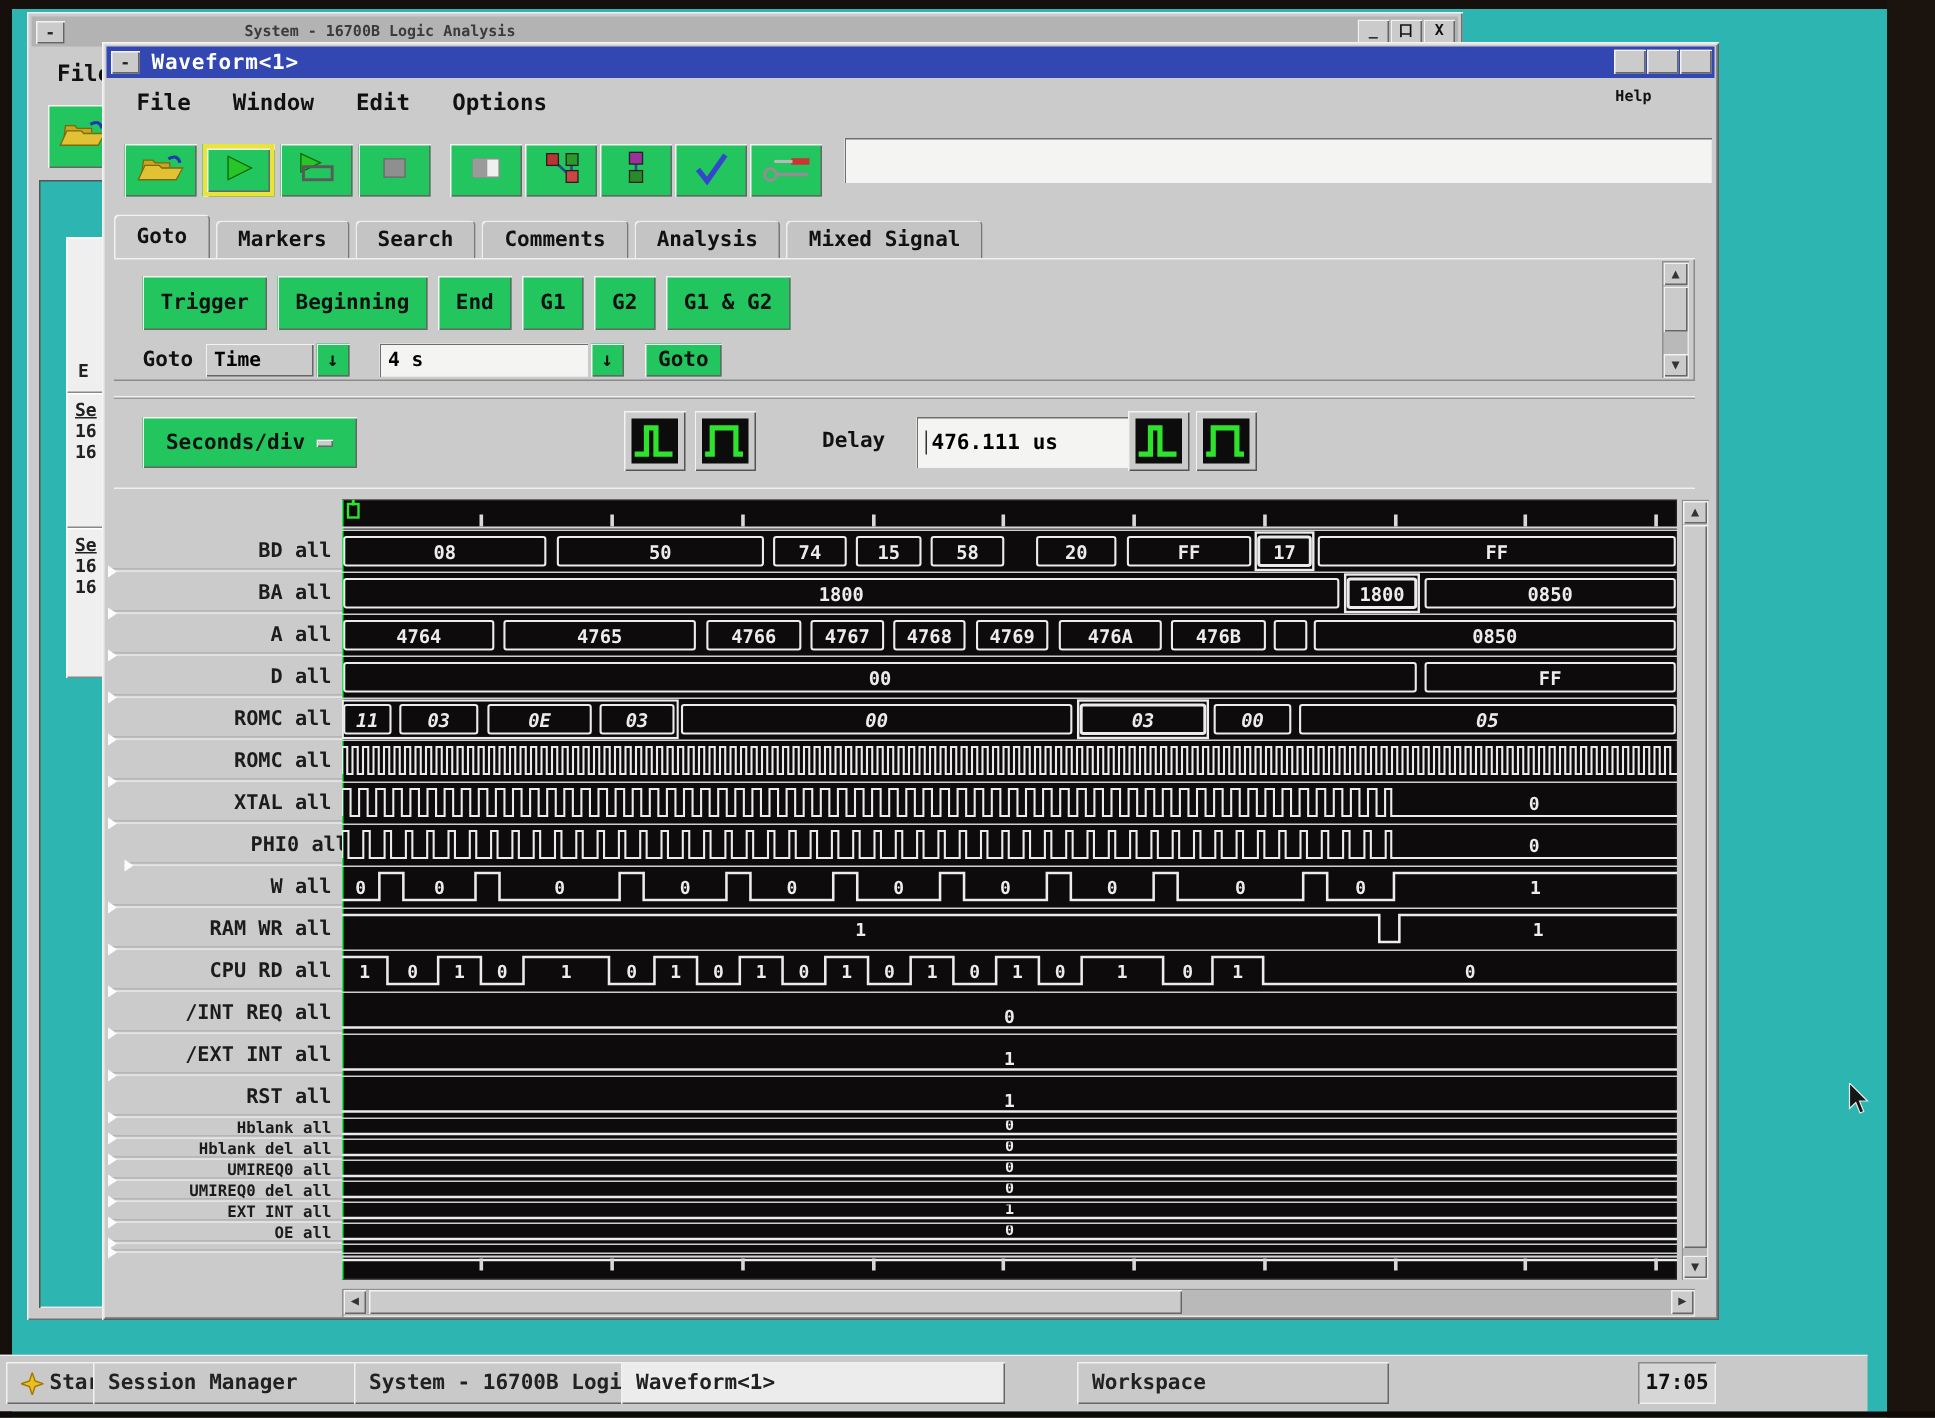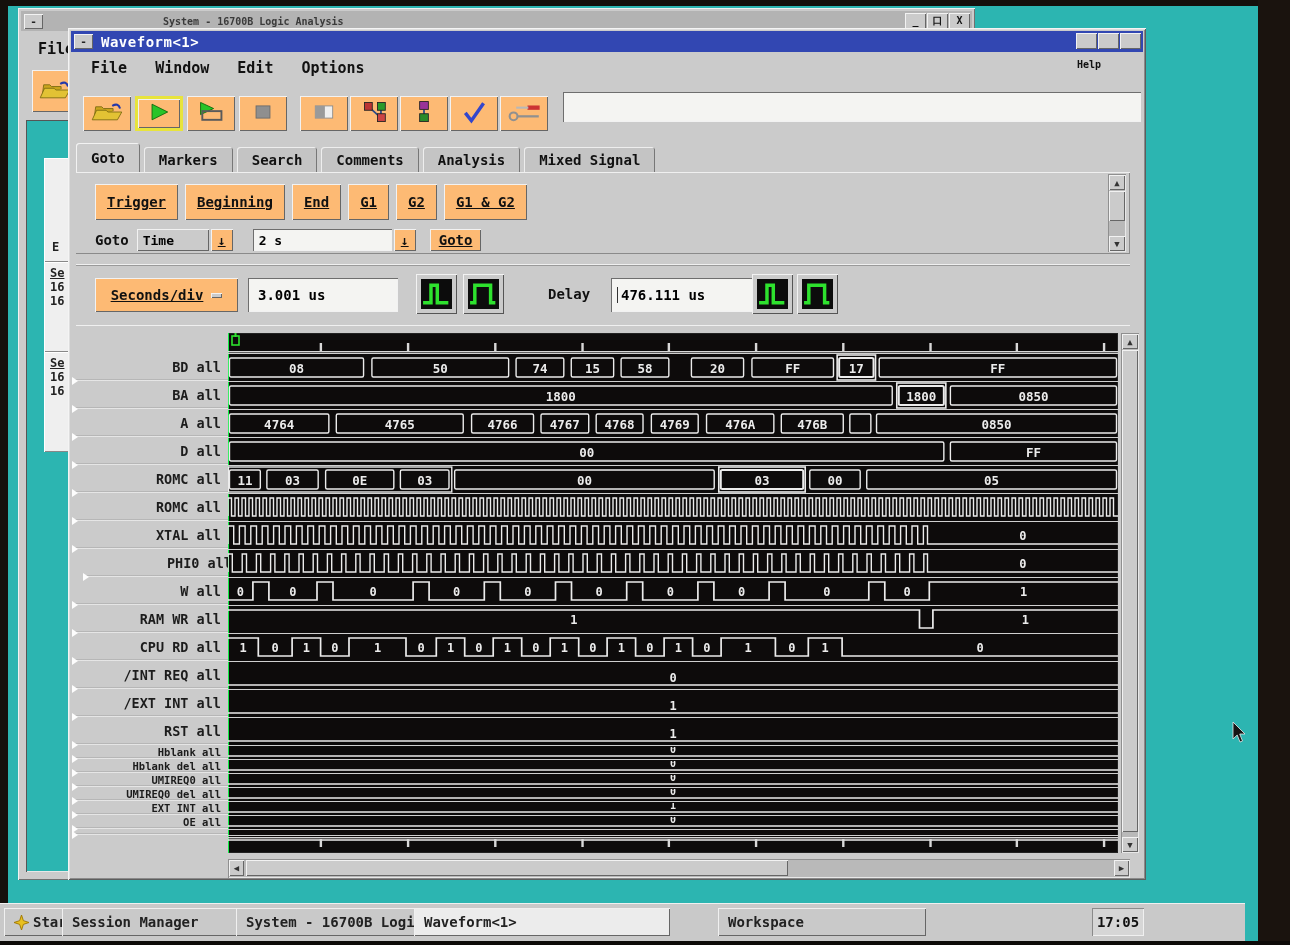--- a/index.html
+++ b/index.html
@@ -1,22 +1,22 @@
 <!DOCTYPE html>
 <html><head>
 <meta charset="utf-8">
 <style>
   html,body{margin:0;padding:0;background:#15100c;}
   #stage{position:relative;width:1290px;height:945px;background:#15100c;overflow:hidden;
          font-family:"DejaVu Sans Mono","Liberation Mono",monospace;}
   .abs{position:absolute;}
   .sunken{background:#f4f4f2;box-shadow:inset 1px 1px 0 #6e6e6e,inset -1px -1px 0 #f2f2f2;}
-  .btn{background:#fdba74;box-shadow:inset 1px 1px 0 #f2f2f2,inset -1px -1px 0 #666;
+  .btn{background:#22c55e;box-shadow:inset 1px 1px 0 #f2f2f2,inset -1px -1px 0 #666;
        display:flex;align-items:center;justify-content:center;color:#111;
-       font-weight:700;font-size:14px;cursor:default;white-space:nowrap;text-decoration:underline;}
+       font-weight:700;font-size:14px;cursor:default;white-space:nowrap;}
   
   #desktop{left:8px;top:6px;width:1250px;height:939px;background:#2cb5b1;}
   #backwin{left:18px;top:8px;width:957px;height:872px;background:#cbcbcb;
            box-shadow:inset 1px 1px 0 #f2f2f2,inset -1px -1px 0 #707070;}
   #backwin .tbar{position:absolute;left:3px;top:3px;right:3px;height:20px;background:#b3b3b3;
            display:flex;align-items:center;}
   #backwin .tbar .title{color:#3b3b3b;font-weight:700;font-size:10px;margin-left:120px;white-space:nowrap;}
   .wmenu-box{width:19px;height:15px;margin-left:3px;background:#cbcbcb;
              box-shadow:inset 1px 1px 0 #f2f2f2,inset -1px -1px 0 #666;
              display:flex;align-items:center;justify-content:center;font-size:11px;font-weight:700;color:#222;}
@@ -242,36 +242,35 @@
           <div class="btn">Beginning</div>
           <div class="btn">End</div>
           <div class="btn">G1</div>
           <div class="btn">G2</div>
           <div class="btn">G1 &amp; G2</div>
         </div>
       <div id="goto-row">
         <span id="goto-label">Goto</span>
         <div id="goto-combo">Time</div>
         <div class="dn-btn btn">↓</div>
-        <div id="goto-field" class="sunken">2 s</div>
+        <div id="goto-field" class="sunken">4 s</div>
         <div class="dn-btn btn">↓</div>
         <div id="goto-go" class="btn">Goto</div>
       </div>
       <div id="panel-scroll" class="sb">
         <div class="sb-arrow" style="left:1px;top:1px;width:16px;height:15px;">▲</div>
         <div class="sb-thumb" style="left:1px;top:17px;width:16px;height:30px;"></div>
         <div class="sb-arrow" style="left:1px;bottom:1px;width:16px;height:15px;">▼</div>
       </div>
     </div>
     <div id="ctl-row">
       <div id="sdiv-btn" class="btn">
         <span>Seconds/div</span>
           <span class="optdash"></span>
       </div>
-      <div id="sdiv-field" class="sunken">3.001 us</div>
       <div id="delay-label">Delay</div>
       <div id="delay-field" class="sunken">
         <span class="caret"></span>
         <span>476.111 us</span>
       </div>
     <div class="pulse-btn" style="left: 340px;">
           <div class="inner"><svg width="31" height="30" viewBox="0 0 19 19">
               <polyline points="1,15 6,15 6,4 10,4 10,15 17,15" stroke="#2ee22e" stroke-width="2.2" fill="none"></polyline>
             </svg></div>
         </div>
@@ -466,21 +465,21 @@
               <rect x="621.8299999999999" y="4" width="21.030000000000022" height="19" rx="1.5" fill="none" stroke="#ececec" stroke-width="1.4"></rect>
               <rect x="648.53" y="4" width="239.97000000000003" height="19" rx="1.5" fill="none" stroke="#ececec" stroke-width="1.4"></rect>
               <text x="768.515" y="18.5" fill="#ececec" font-size="12.5" font-weight="bold" text-anchor="middle">0850</text>
             </svg></div>
           <div class="crow" style="top: 104px; height: 28px;"><svg width="890" height="28" viewBox="0 0 890 28">
               <rect x="1.5" y="4" width="714.34" height="19" rx="1.5" fill="none" stroke="#ececec" stroke-width="1.4"></rect>
               <text x="358.67" y="18.5" fill="#ececec" font-size="12.5" font-weight="bold" text-anchor="middle">00</text>
               <rect x="722.4000000000001" y="4" width="166.09999999999997" height="19" rx="1.5" fill="none" stroke="#ececec" stroke-width="1.4"></rect>
               <text x="805.45" y="18.5" fill="#ececec" font-size="12.5" font-weight="bold" text-anchor="middle">FF</text>
             </svg></div>
-          <div class="crow" style="top: 132px; height: 28px;"><svg width="890" height="28" viewBox="0 0 890 28">
+          <div class="crow" style="top: 132px; height: 28px; font-style: italic;"><svg width="890" height="28" viewBox="0 0 890 28">
               <rect x="0.5" y="1" width="223.28" height="25" fill="none" stroke="#ececec" stroke-width="1.4"></rect>
               <rect x="1.5" y="4" width="30.82" height="19" rx="1.5" fill="none" stroke="#ececec" stroke-width="1.4"></rect>
               <text x="16.91" y="18.5" fill="#ececec" font-size="12.5" font-weight="bold" text-anchor="middle">11</text>
               <rect x="38.88" y="4" width="51.28999999999999" height="19" rx="1.5" fill="none" stroke="#ececec" stroke-width="1.4"></rect>
               <text x="64.525" y="18.5" fill="#ececec" font-size="12.5" font-weight="bold" text-anchor="middle">03</text>
               <rect x="97.62" y="4" width="68.2" height="19" rx="1.5" fill="none" stroke="#ececec" stroke-width="1.4"></rect>
               <text x="131.72" y="18.5" fill="#ececec" font-size="12.5" font-weight="bold" text-anchor="middle">0E</text>
               <rect x="172.38" y="4" width="48.62" height="19" rx="1.5" fill="none" stroke="#ececec" stroke-width="1.4"></rect>
               <text x="196.69" y="18.5" fill="#ececec" font-size="12.5" font-weight="bold" text-anchor="middle">03</text>
               <rect x="226.67000000000002" y="4" width="259.55" height="19" rx="1.5" fill="none" stroke="#ececec" stroke-width="1.4"></rect>

